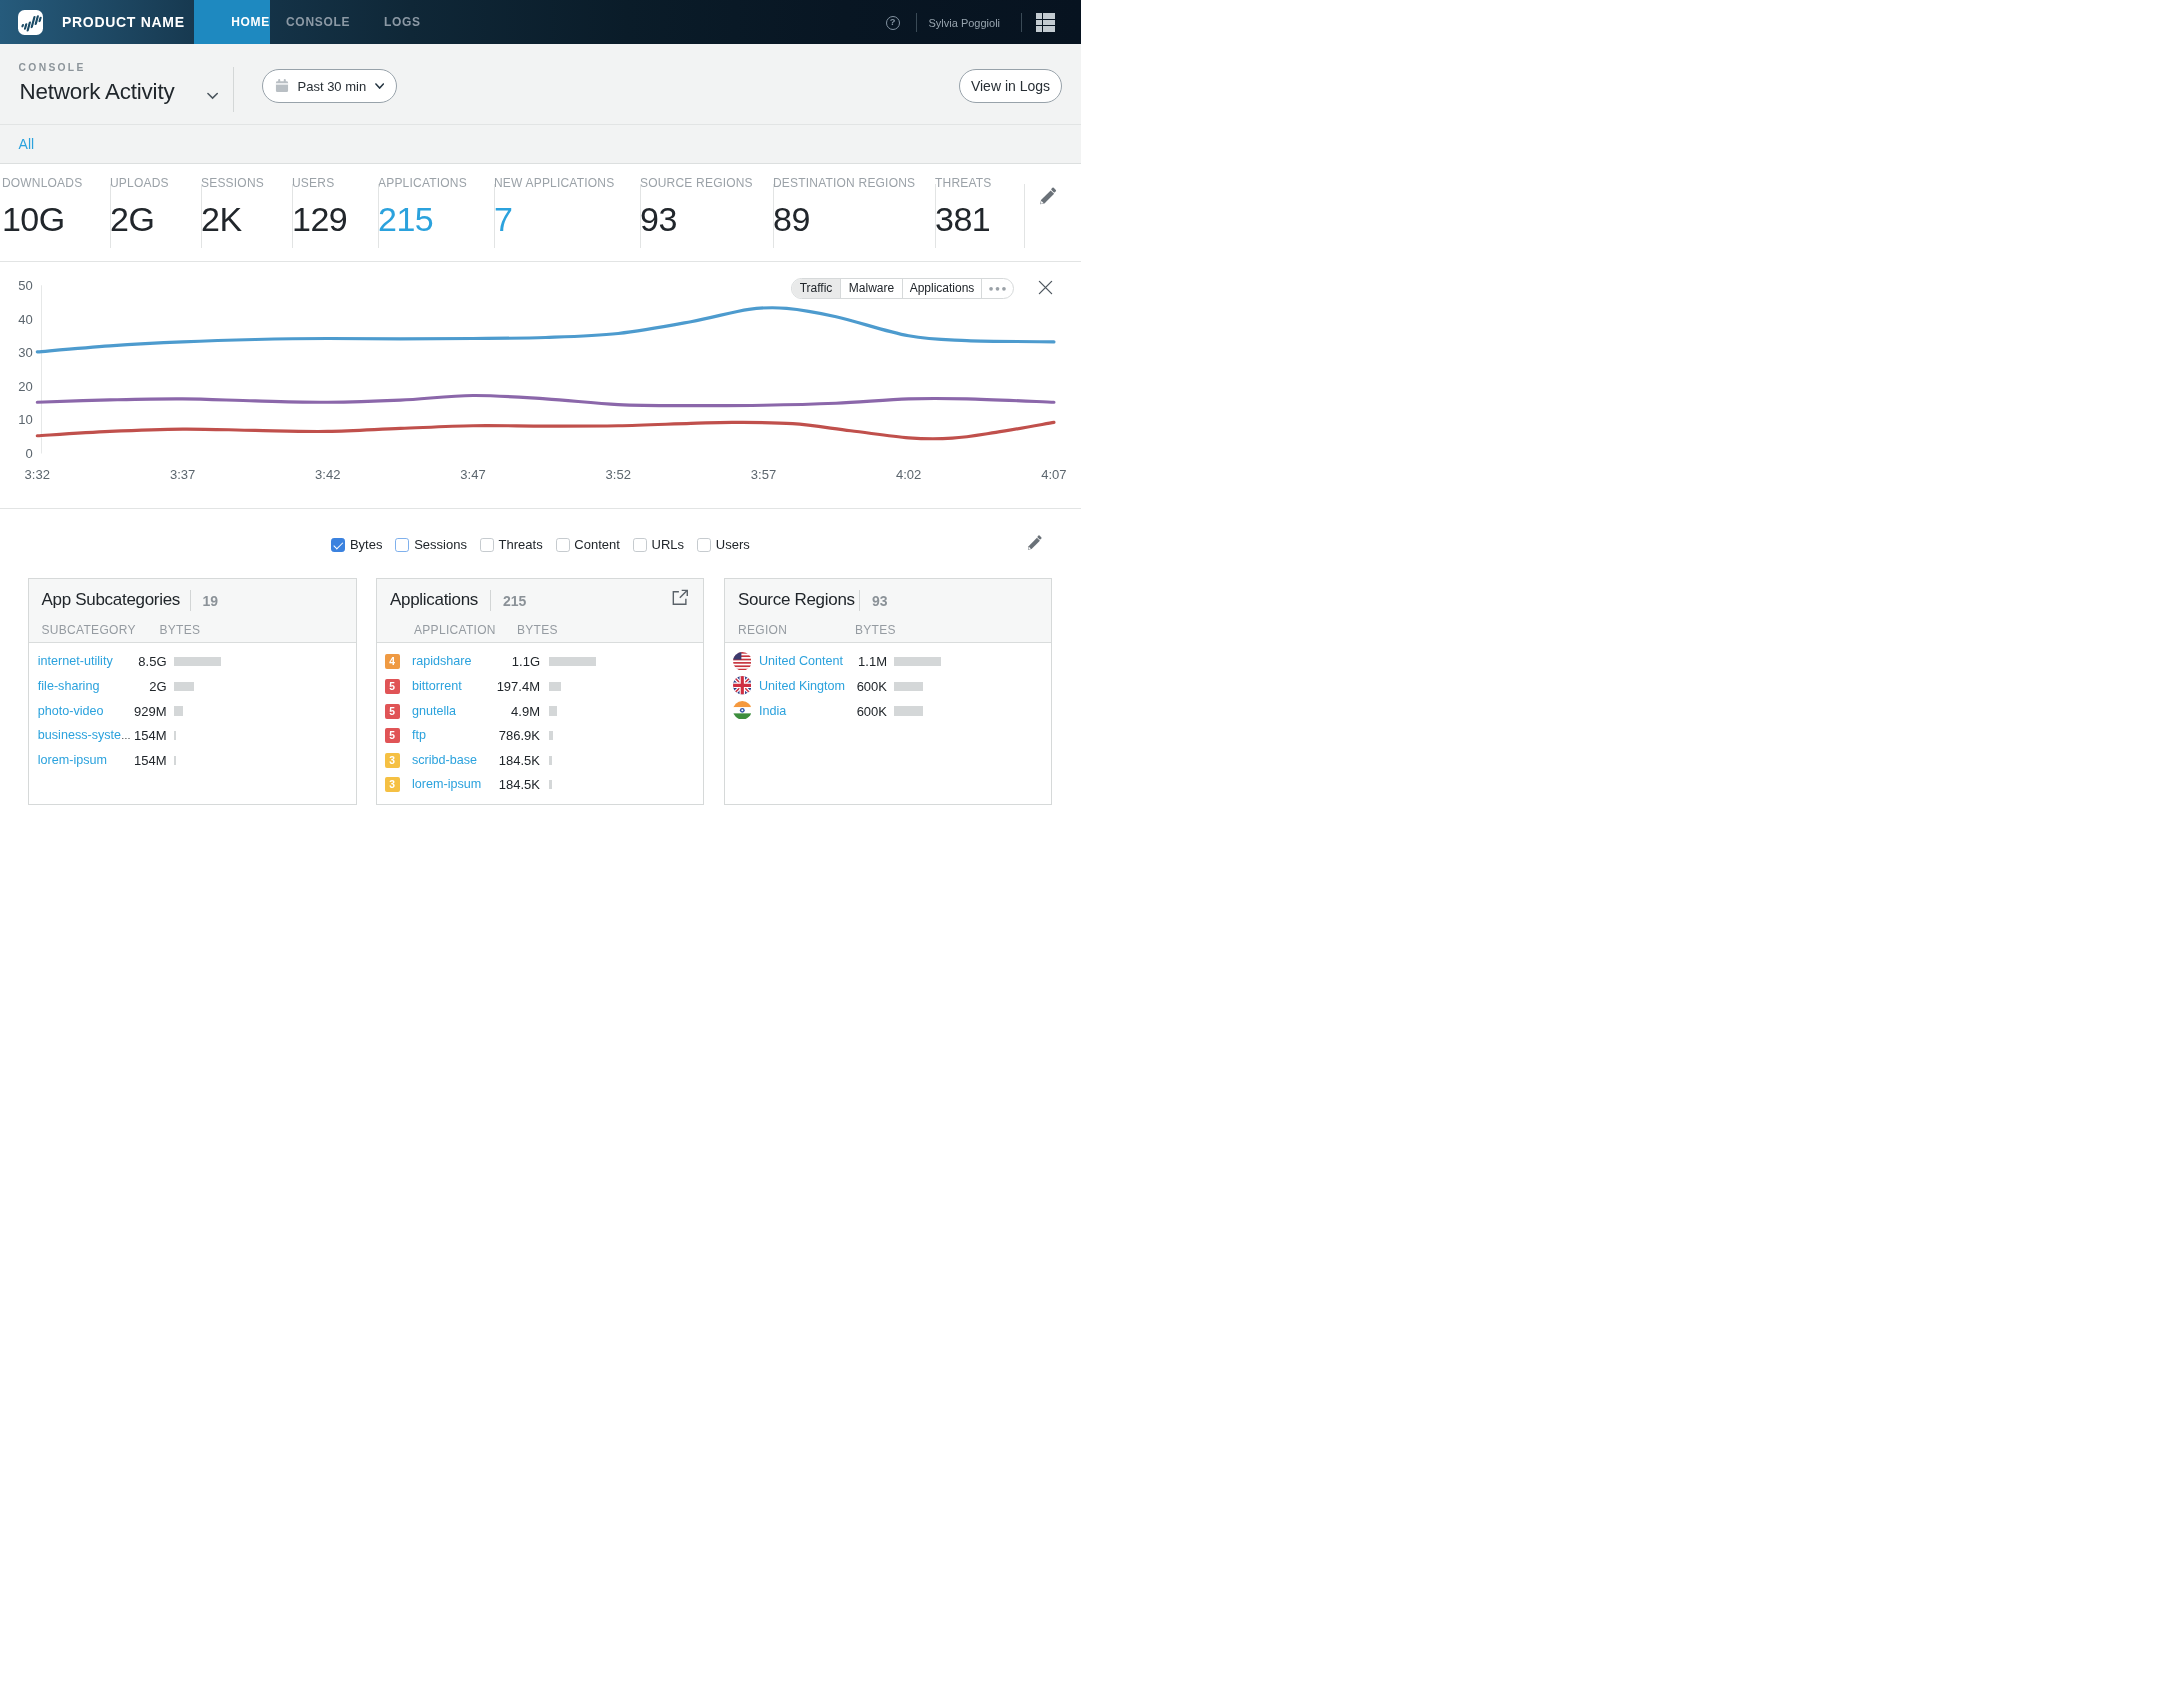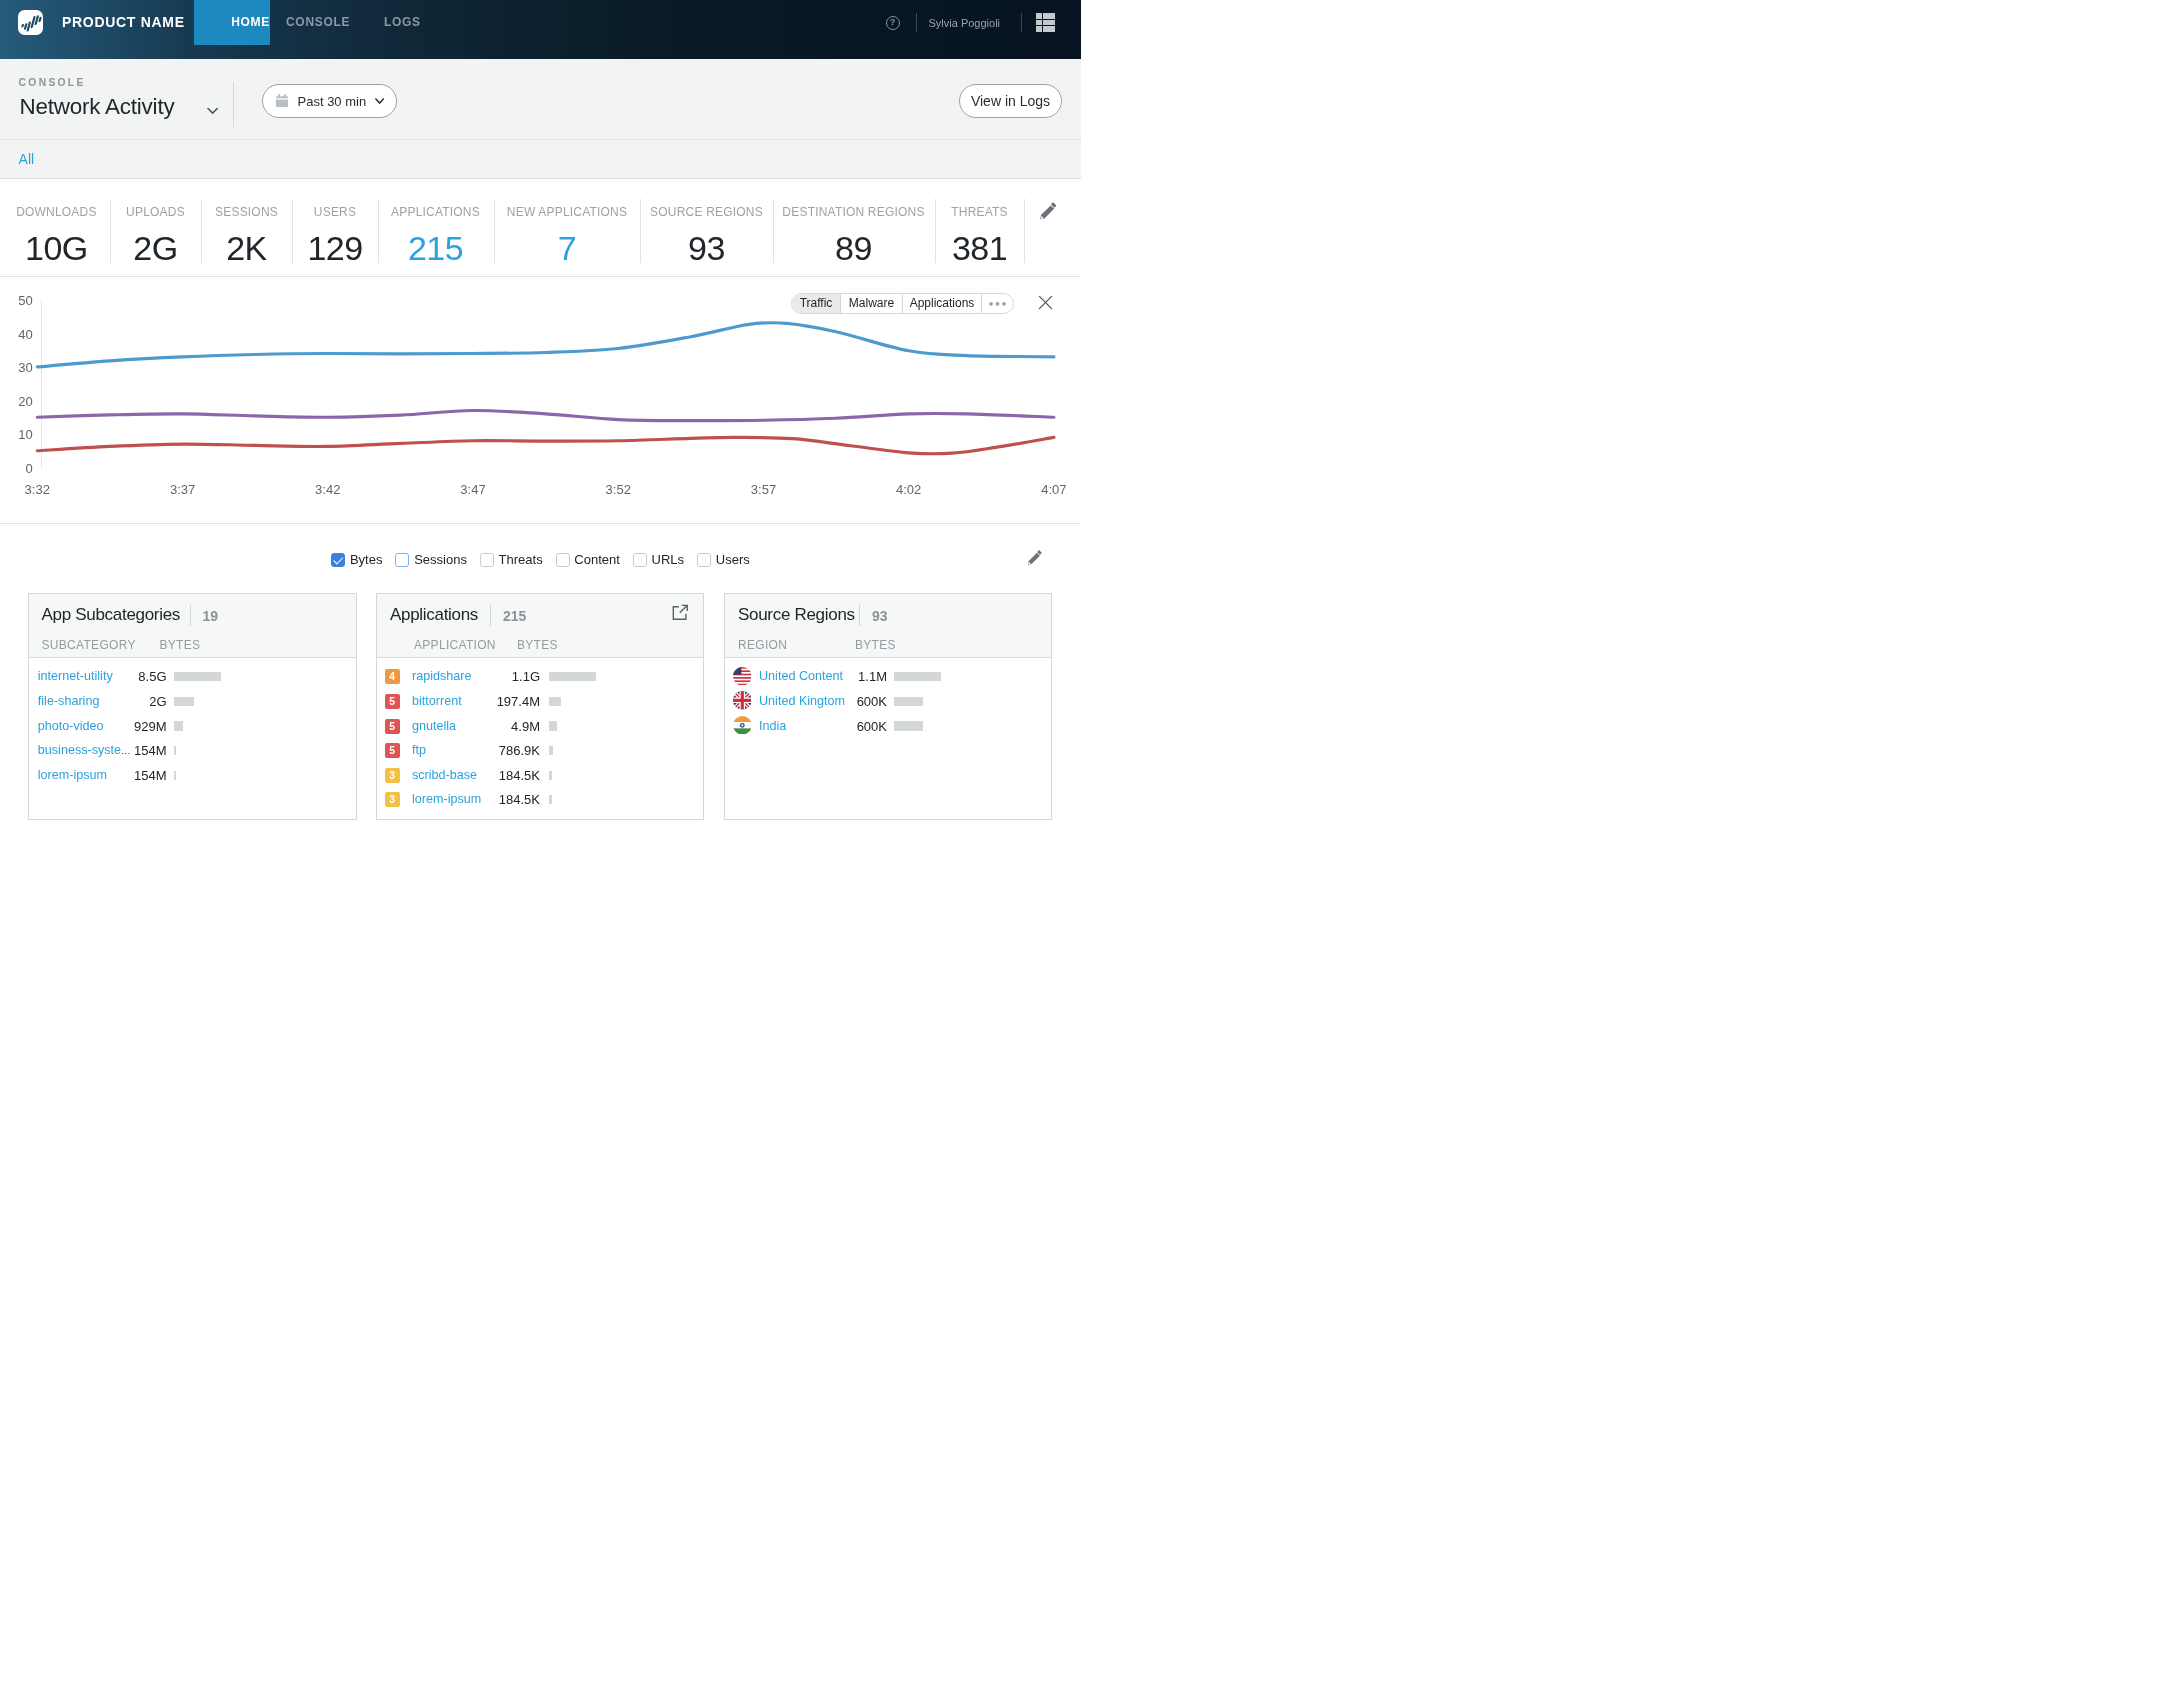--- a/index.html
+++ b/index.html
@@ -1,18 +1,18 @@
 <!DOCTYPE html>
 <html style="font-size:15px"><head>
 <meta charset="utf-8">
 <style>
 * { margin:0; padding:0; box-sizing:border-box; }
 html,body { width:1081px; height:851px; overflow:hidden; background:#fff; font-family:"Liberation Sans", sans-serif; }
 
-.nav { position:relative; height:59px; background:linear-gradient(90deg,#265b7c 0%,#173950 18%,#0f2737 38%,#0a1c29 58%,#081623 78%,#071320 100%); }
+.nav { position:relative; height:44px; background:linear-gradient(90deg,#265b7c 0%,#173950 18%,#0f2737 38%,#0a1c29 58%,#081623 78%,#071320 100%); }
 .logo { position:absolute; left:17.7px; top:10.3px; width:25px; height:25px; background:#fff; border-radius:6.5px; overflow:hidden; }
 .brand { position:absolute; left:62px; top:0; height:45px; line-height:45px; color:#fff; font-size:14px; font-weight:bold; letter-spacing:0.7px; }
 .tab { position:absolute; top:0; height:45px; line-height:45px; font-size:12px; font-weight:bold; letter-spacing:0.7px; color:#8c99a5; text-align:right; }
 .tab.home { left:194px; width:76px; background:#1e89c0; color:#fff; }
 .tab.console { left:286px; width:60px; }
 .tab.logs { left:384px; width:32px; }
 .nav-right { position:absolute; right:0; top:0; height:45px; display:flex; align-items:center; }
 .qicon { width:14px; height:14px; border:1.4px solid #8494a2; border-radius:50%; color:#8494a2; font-size:9.3px; font-weight:bold; text-align:center; line-height:11.7px; }
 .navdiv { width:0.9px; height:18.6px; background:#3a4a56; margin:0 13px; }
 .username { color:#97a4ae; font-size:11px; }
@@ -24,21 +24,21 @@
 .ptitle { position:absolute; left:19.6px; top:35px; font-size:22.4px; color:#21272c; letter-spacing:-0.2px; }
 .tchev { position:absolute; left:207px; top:48px; }
 .headdiv { position:absolute; left:233px; top:23px; width:0.9px; height:45px; background:#d4d7d7; }
 .pill { position:absolute; display:flex; align-items:center; justify-content:center; background:#fff; border:0.9px solid #98a2aa; border-radius:17.7px; font-size:13px; color:#272e34; }
 .timepill { left:262px; top:25px; width:135px; height:34px; gap:8.4px; }
 .viewlogs { left:959px; top:25px; width:103px; height:34px; font-size:14px; }
 
 .allrow { height:39px; background:#f2f3f3; border-bottom:0.9px solid #dcdfdf; line-height:39px; padding-left:18.6px; font-size:14px; color:#2ba2dd; }
 
 .stats { position:relative; height:97px; background:#fff; }
-.stat { position:absolute; top:26px; height:58px; text-align:center; }
+.stat { position:absolute; top:12px; height:58px; }
 .stat .lbl { font-size:12px; color:#9ba2a8; letter-spacing:0.2px; white-space:nowrap; }
 .stat .val { font-size:34px; color:#21262b; margin-top:10.3px; letter-spacing:-0.5px; }
 .stat .val.blue { color:#2ba2dd; }
 .statdiv { position:absolute; top:19.6px; width:0.9px; height:64px; background:#e2e4e4; }
 .statpencil { position:absolute; left:1038px; top:22.4px; }
 
 .chart { position:relative; height:248px; background:#fff; border-top:0.9px solid #e2e4e4; border-bottom:0.9px solid #e2e4e4; }
 .seg { position:absolute; left:791px; top:16px; height:21.4px; display:flex; border:0.9px solid #d6d9da; border-radius:11.2px; overflow:hidden; background:#fff; }
 .seg div { line-height:19.6px; font-size:12px; color:#21262b; border-right:0.9px solid #d6d9da; text-align:center; }
 .seg div.on { background:#e9eaea; }

